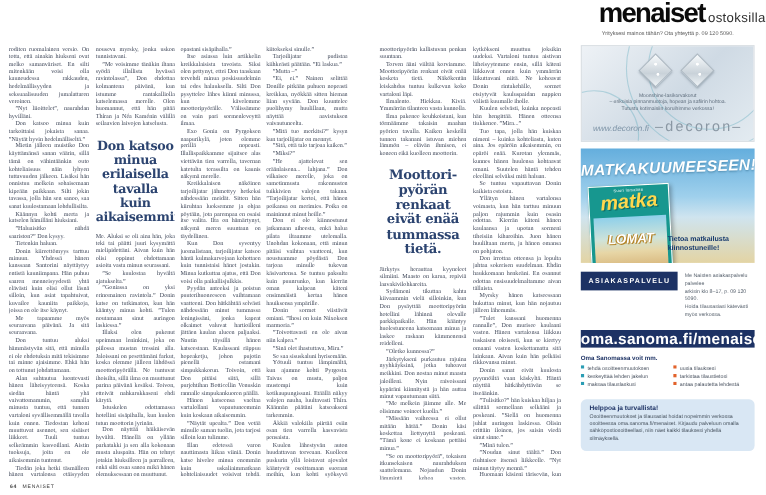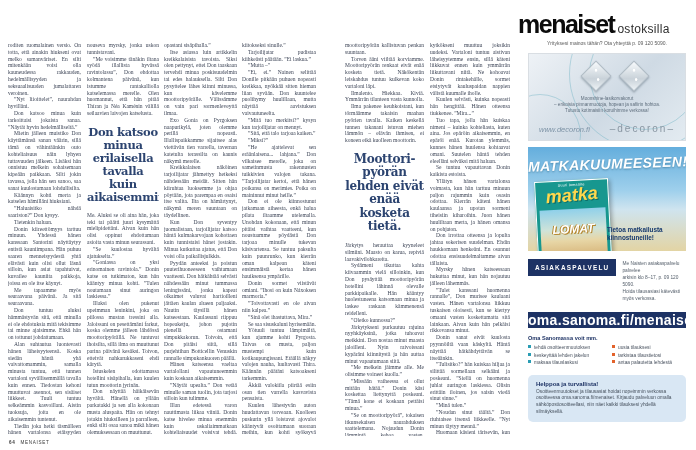--- a/index.html
+++ b/index.html
@@ -24,21 +24,21 @@
 
   .folio{position:absolute;bottom:5px;font-family:"Liberation Sans",sans-serif;
          font-size:4.6px;letter-spacing:.7px;color:#3a3a3a;}
   .folio-left{left:9px;} .folio-right{right:9px;}
   .folio b{font-weight:bold;margin-right:5px;}
   .folio-right b{margin-right:0;margin-left:5px;}
 
   
   .sidebar{position:absolute;left:518px;top:0;width:178px;height:450px;background:#fff;
            font-family:"Liberation Sans",sans-serif;}
-  .sb-header{text-align:left;padding-top:12px;}
+  .sb-header{text-align:right;}
   .logo{font-weight:800;font-size:25px;line-height:25px;letter-spacing:-1.5px;color:#0b0b0b;}
   .logo-suffix{font-size:12px;color:#2e2e2e;letter-spacing:.3px;margin-left:3px;}
   .tagline{font-size:5px;color:#5a5a5a;text-align:center;margin-top:3px;}
 
   .ad-decoron{position:relative;margin:7px 10px 0 10px;height:86px;border:1px solid #d9dee3;
               background:linear-gradient(135deg,#eef2f6 0%,#cfdae4 55%,#e3ebf1 100%);overflow:hidden;padding-left:48px;}
   .ripple{position:absolute;border:1px solid rgba(95,170,190,.38);border-radius:50%;}
   .rp1{width:110px;height:110px;left:60px;top:-36px;}
   .rp2{width:150px;height:150px;left:40px;top:-56px;}
   .rp3{width:80px;height:80px;left:-30px;top:40px;}
@@ -47,21 +47,21 @@
            border:1px solid #aeb9c2;box-shadow:1px 1px 2px rgba(60,80,95,.35);
            background-image:radial-gradient(circle at 30% 30%, #ffffff 1px, transparent 1.6px),
                             radial-gradient(circle at 70% 55%, #ffffff 1px, transparent 1.6px),
                             linear-gradient(135deg,#f7fafc,#c9d2d9 60%,#eef3f6);}
   .d1{left:56px;} .d2{left:94px;}
   .decoron-lines{position:absolute;top:42px;left:4px;right:4px;text-align:center;
                  font-size:4.6px;line-height:6px;color:#5f6e7d;}
   .decoron-bottom{position:absolute;bottom:6px;left:10px;right:10px;display:flex;
                   justify-content:space-between;align-items:baseline;}
   .decoron-url{font-style:italic;font-size:7.5px;color:#7d93a6;}
-  .decoron-brand{font-size:10px;letter-spacing:2px;color:#8a97a3;}
+  .decoron-brand{font-size:13px;letter-spacing:2px;color:#8a97a3;}
 
   .ad-matka{position:relative;margin:6px 10px 0 10px;height:104px;overflow:hidden;
             background:linear-gradient(#64aedd 0%,#9fd0ec 42%,#cfe4ef 60%,#e3d4a4 100%);}
   .matka-headline{position:absolute;top:9px;left:0;right:0;text-align:center;color:#ffffff;
                   font-style:italic;font-weight:800;font-size:14px;transform:rotate(-2deg);
                   letter-spacing:.4px;text-shadow:0 1px 2px rgba(0,60,90,.4);}
   .matka-cover{position:absolute;left:8px;top:33px;width:72px;height:76px;background:#17978f;
                transform:rotate(-3deg);border:1px solid #ffffff;box-shadow:2px 2px 4px rgba(0,0,0,.3);}
   .cover-topline{font-size:3.6px;color:#fff;text-align:center;padding-top:2px;letter-spacing:.3px;}
   .cover-title{font-style:italic;font-weight:800;font-size:18px;line-height:17px;color:#ffd84d;
@@ -151,21 +151,21 @@
         <p>Se saa sisuskaluni hyrisemään.</p>
         <p>Yötuuli tuntuu lämpimältä, kun ajamme kohti Pyrgosta. Taivas on musta, paljon mustempi kuin kotikaupungissani. Etäällä näkyy valojen nauha, luultavasti Thíra. Käännän päätäni katsoakseni tarkemmin.</p>
         <p>Äkkiä valokiila piirtää esiin osan tien varrella kasvavista pensaista.</p>
         <p>Kuulen lähestyvän auton huudattavan torveaan. Kuolleen puskurin yllä loistavat ajovalot kääntyvät osoittamaan suoraan meihin, kun kohti syöksyvä ajoneuvo kaartaa esiin jyrkän mutkan takaa. Sen täytyy olla meidän kaistallamme.</p>
       </div>
       <div class="col c5">
         <p class="noind">moottoripyörän kallistuvan penkan suuntaan.</p>
         <p>Torven ääni viiltää korviamme. Moottoripyörän renkaat eivät enää kosketa tietä. Näkökentän leiskahdus tuntuu kulkevan koko vartaloni läpi.</p>
         <p>Ilmalento. Hiekkaa. Kiviä. Ymmärrän tilanteen vasta kunnolla.</p>
         <p>Ilma pakenee keuhkoistani, kun törmäämme takaisin maahan pyörien tavalla. Kaiken keskellä tunnen takanani istuvan miehen lämmön – elävän ihmisen, ei koneen eikä kuolleen moottorin.</p>
-        <div class="pullquote">Moottori-pyörän lehden eivät enää kosketa tietä.</div>
+        <div class="pullquote">Moottori-pyörän renkaat eivät enää tummassa tietä.</div>
         <p class="noind">Järkytys herauttaa kyyneleet silmiini. Maasto on karua, repiviä laavakivilohkareita.</p>
         <p>Sydämeni tikuttaa kahta kiivaammin vielä silloinkin, kun Don pysäyttää moottoripyörän hotellini lähinnä olevalle parkkipaikalle. Hän kääntyy huolestuneena katsomaan minua ja laskee raskaan kämmenensä reidelleni.</p>
         <p>”Oletko kunnossa?”</p>
         <p>Järkytykseni purkautuu rajuina nyyhkäyksinä, jotka tuhoavat meikkini. Don nostaa minut maasta jaloilleni. Nyin raivoissani kypäräni kiinnitystä ja hän auttaa minut vapautumaan siitä.</p>
         <p>”Me melkein jäimme alle. Me olisimme voineet kuolla.”</p>
         <p>”Missään vaiheessa ei ollut mitään hätää.” Donin käsi koskettaa liettynyttä poskeani. ”Tämä kone ei koskaan pettäisi minua.”</p>
         <p>”Se on moottoripyörä”, tokaisen itkunsekaisen naurahduksen saattelemana. Nojaudun Donin lämmintä kehoa vasten, ensimmäistä kertaa. Hän kiertää käsivartensa ympärilleni.</p>
       </div>
       <div class="col c6">
         <p class="noind">kytkökseni muuttuu joksikin uudeksi. Vartaloni tuntuu aistivan läheisyytemme ensin, sillä käteni liikkuvat ennen kuin ymmärrän liikuttavani niitä. Ne kohoavat Donin rintakehälle, sormet etsiytyvät kauluspaidan nappien välistä kuumalle iholle.</p>

